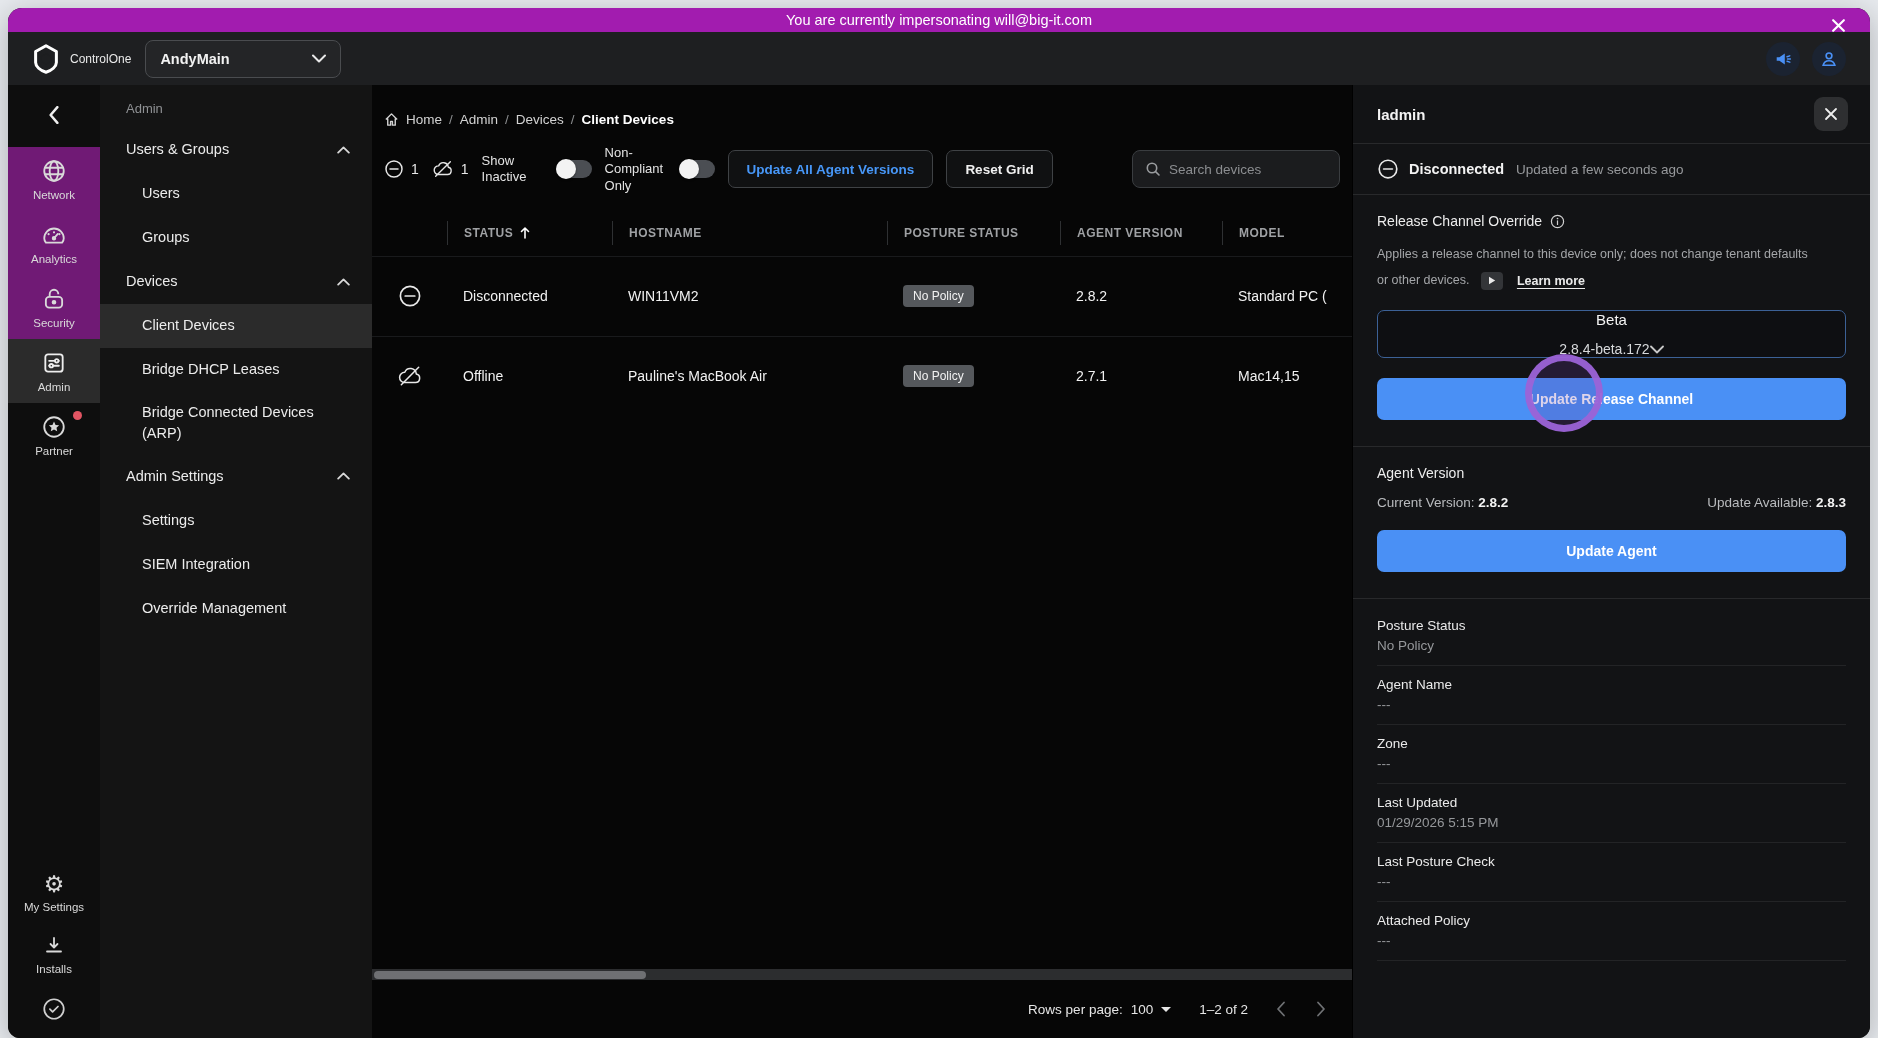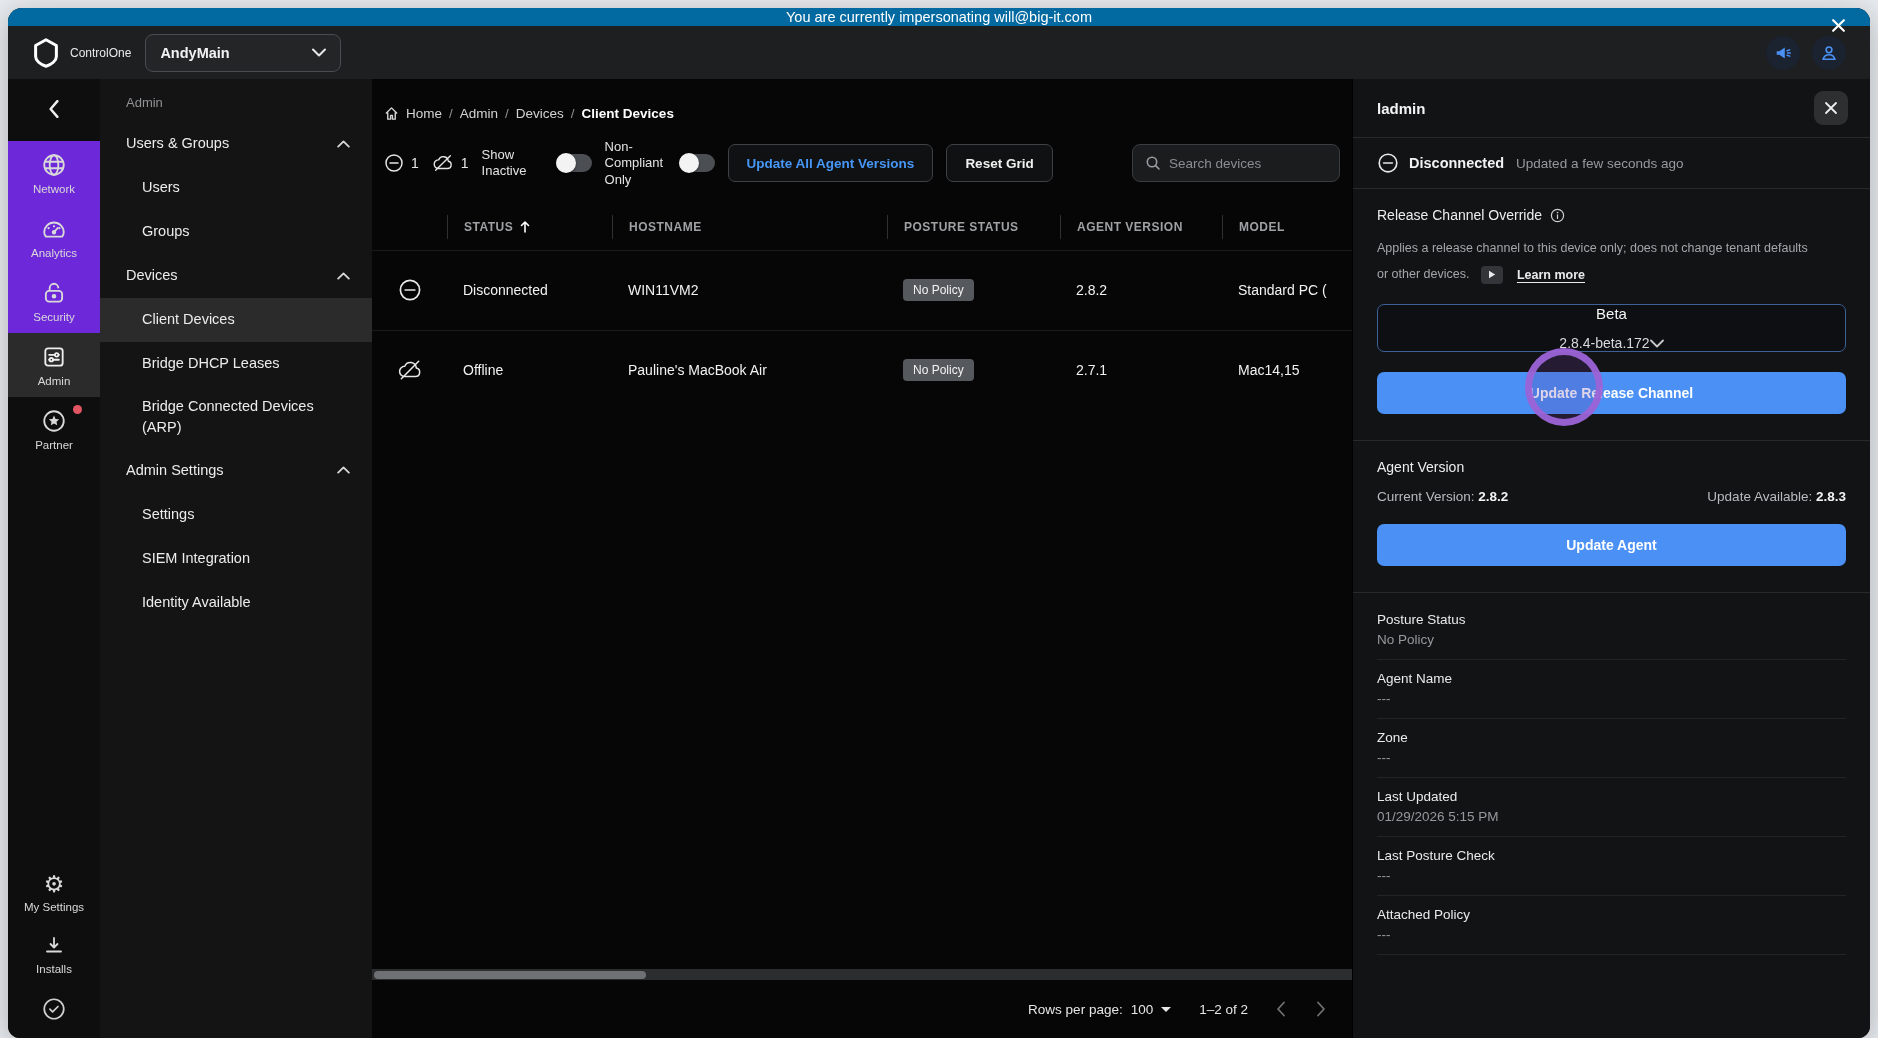--- a/index.html
+++ b/index.html
@@ -5,42 +5,42 @@
   * { margin:0; padding:0; box-sizing:border-box; }
   html,body { width:1878px; height:1038px; }
   body { background:#e7eaee; font-family:"Liberation Sans", sans-serif; position:relative; overflow:hidden; }
   svg { display:block; }
 
   .window { position:absolute; left:8px; top:8px; width:1862px; height:1030px;
     border-radius:14px 14px 12px 12px; overflow:hidden; display:flex; flex-direction:column;
     background:#060606; box-shadow:0 6px 30px rgba(0,0,0,.25); }
 
   
-  .banner { height:18px; background:#0369a1; display:flex; align-items:center; justify-content:center; position:relative; flex:0 0 auto; }
+  .banner { height:24px; background:#a21caf; display:flex; align-items:center; justify-content:center; position:relative; flex:0 0 auto; }
   .banner-text { color:#fff; font-size:14.5px; }
   .banner-close { position:absolute; right:22px; top:7px; width:20px; height:20px; color:#fff; cursor:pointer; display:flex; align-items:center; justify-content:center; }
 
   
   .topbar { height:53px; background:#1e1f21; display:flex; align-items:center; padding:0 24px; gap:14px; flex:0 0 auto; }
   .brand { display:flex; align-items:center; gap:10px; color:#e9e9e9; font-size:12px; }
   .tenant-select { width:196px; height:38px; border:1px solid #4a4c4f; border-radius:8px; background:#242527;
     display:flex; align-items:center; justify-content:space-between; padding:13px 14px; cursor:pointer; }
   .tenant-select span { color:#f2f2f2; font-size:14.5px; font-weight:bold; }
   .topbar-right { margin-left:auto; display:flex; gap:12px; }
   .roundicon { width:34px; height:34px; border-radius:50%; background:#1b2331; color:#4a90f5; display:flex; align-items:center; justify-content:center; cursor:pointer; }
 
   
   .content { flex:1; display:flex; min-height:0; }
 
   
   .rail { width:92px; background:#0e0e0e; display:flex; flex-direction:column; align-items:stretch; flex:0 0 auto; }
   .rail-back { height:48px; display:flex; align-items:center; justify-content:center; color:#e8e8e8; cursor:pointer; margin-top:6px; }
   .rail-item { display:flex; flex-direction:column; align-items:center; gap:5px; padding:11px 0 10px; color:#d9d9d9; cursor:pointer; position:relative; }
   .rail-item .lbl { font-size:11.5px; }
-  .rail-group { background:#6d28d9; margin-top:8px; }
+  .rail-group { background:#701a75; margin-top:8px; }
   .rail-item.active { background:#2b2b2b; }
   .rail-spacer { flex:1; }
   .reddot { position:absolute; top:8px; right:18px; width:9px; height:9px; border-radius:50%; background:#e25563; }
   .rail-gear { font-size:23px; line-height:24px; }
 
   
   .sidebar { width:272px; background:#141414; padding-top:16px; flex:0 0 auto; overflow:hidden; }
   .sb-title { color:#8f9194; font-size:13px; padding-left:26px; margin-bottom:12px; }
   .sb-item { display:flex; align-items:center; justify-content:space-between; color:#ececec; font-size:14.5px;
     min-height:44px; padding:10px 22px 10px 26px; cursor:pointer; line-height:1.45; }
@@ -301,21 +301,21 @@
             </svg>
           </span>
       </div>
       <div class="sb-item lvl2">
         <span>Settings</span>
       </div>
       <div class="sb-item lvl2">
         <span>SIEM Integration</span>
       </div>
       <div class="sb-item lvl2">
-        <span>Identity Available</span>
+        <span>Override Management</span>
       </div>
     </div>
 
     <div class="main">
       <div class="breadcrumb">
         <span>
           <svg width="15" height="15" viewBox="0 0 16 16">
               <path d="M2 8l6-6 6 6M4 7v7h3v-4h2v4h3V7" fill="none" stroke="#d3d3d3" stroke-width="1.5" stroke-linejoin="round"></path>
             </svg>
         </span>

